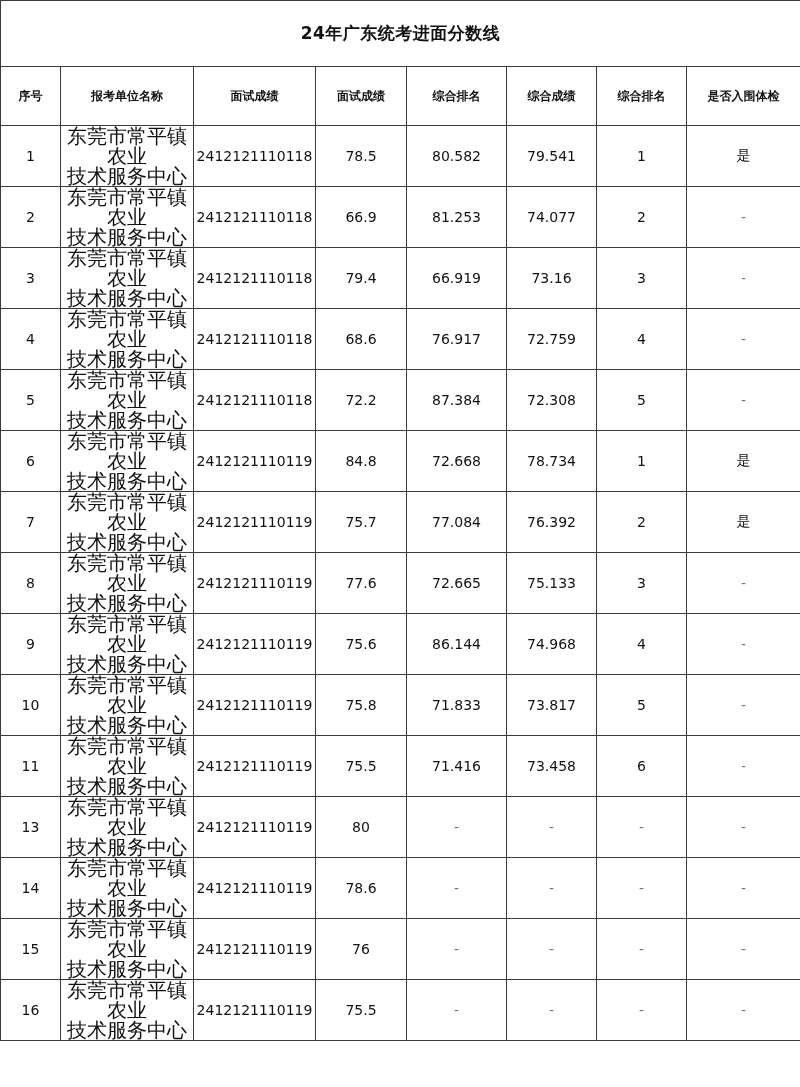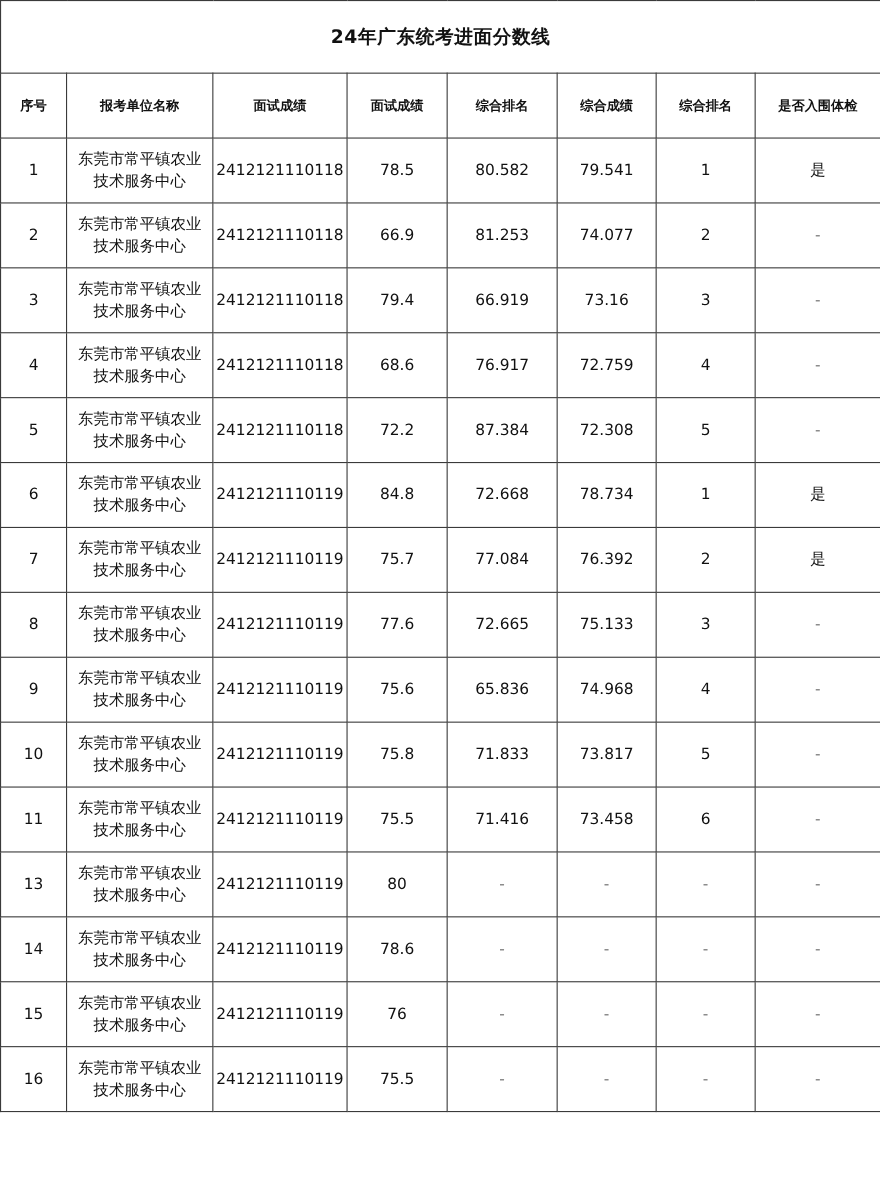--- a/index.html
+++ b/index.html
@@ -3,21 +3,21 @@
 <meta charset="utf-8">
 <style>
   html, body { margin: 0; padding: 0; background: #ffffff; }
   body { width: 800px; height: 1087px; overflow: hidden; font-family: "DejaVu Sans", "Liberation Sans", sans-serif; color: #111; }
   .sheet { position: relative; width: 800px; height: 1087px; box-sizing: border-box; }
   table { border-collapse: collapse; width: 800px; table-layout: fixed; }
   td, th { border: 1.4px solid #3a3a3a; text-align: center; vertical-align: middle; padding: 0; overflow: hidden; }
   .title-cell { height: 65px; font-size: 17px; font-weight: bold; letter-spacing: 0.5px; }
   th { height: 58px; font-size: 12px; font-weight: bold; }
   td.cell { height: 58px; font-size: 14px; }
-  td.unit { font-size: 14px; line-height: 20px; }
+  td.unit { font-size: 20px; line-height: 20px; }
   .dash { color: #777; font-size: 12px; }
 </style>
 </head>
 <body>
 
 <div class="sheet">
   <table>
     <colgroup>
       <col style="width:60px">
         <col style="width:133px">
@@ -157,21 +157,21 @@
   </tr>
 
   <tr>
     <td class="cell">9</td>
     <td class="cell unit">
       <div>东莞市常平镇农业</div>
       <div>技术服务中心</div>
     </td>
     <td class="cell">2412121110119</td>
     <td class="cell">75.6</td>
-    <td class="cell">65.836</td>
+    <td class="cell">86.144</td>
     <td class="cell">74.968</td>
     <td class="cell">4</td>
     <td class="cell dash">-</td>
   </tr>
 
   <tr>
     <td class="cell">10</td>
     <td class="cell unit">
       <div>东莞市常平镇农业</div>
       <div>技术服务中心</div>

